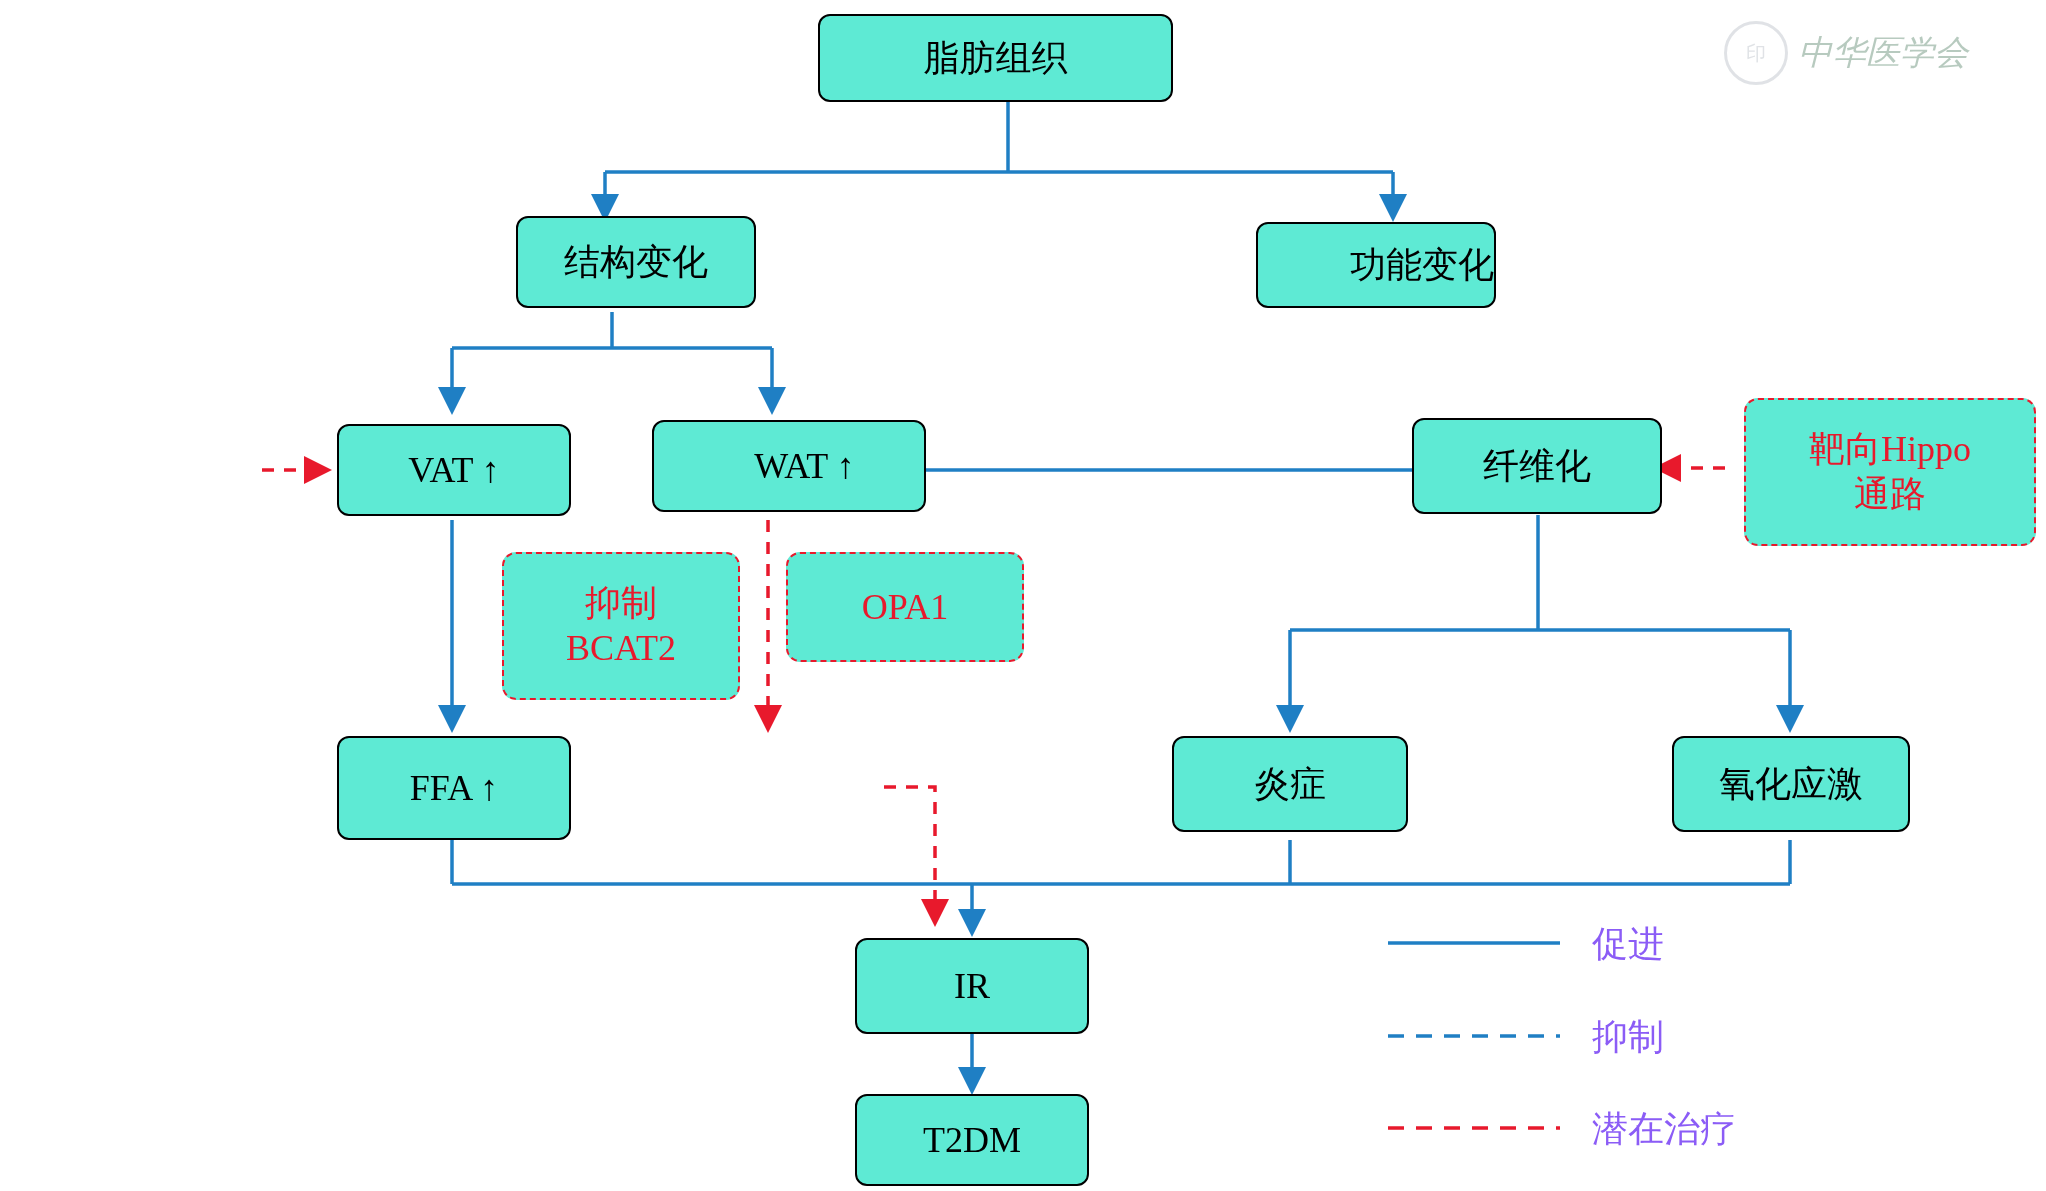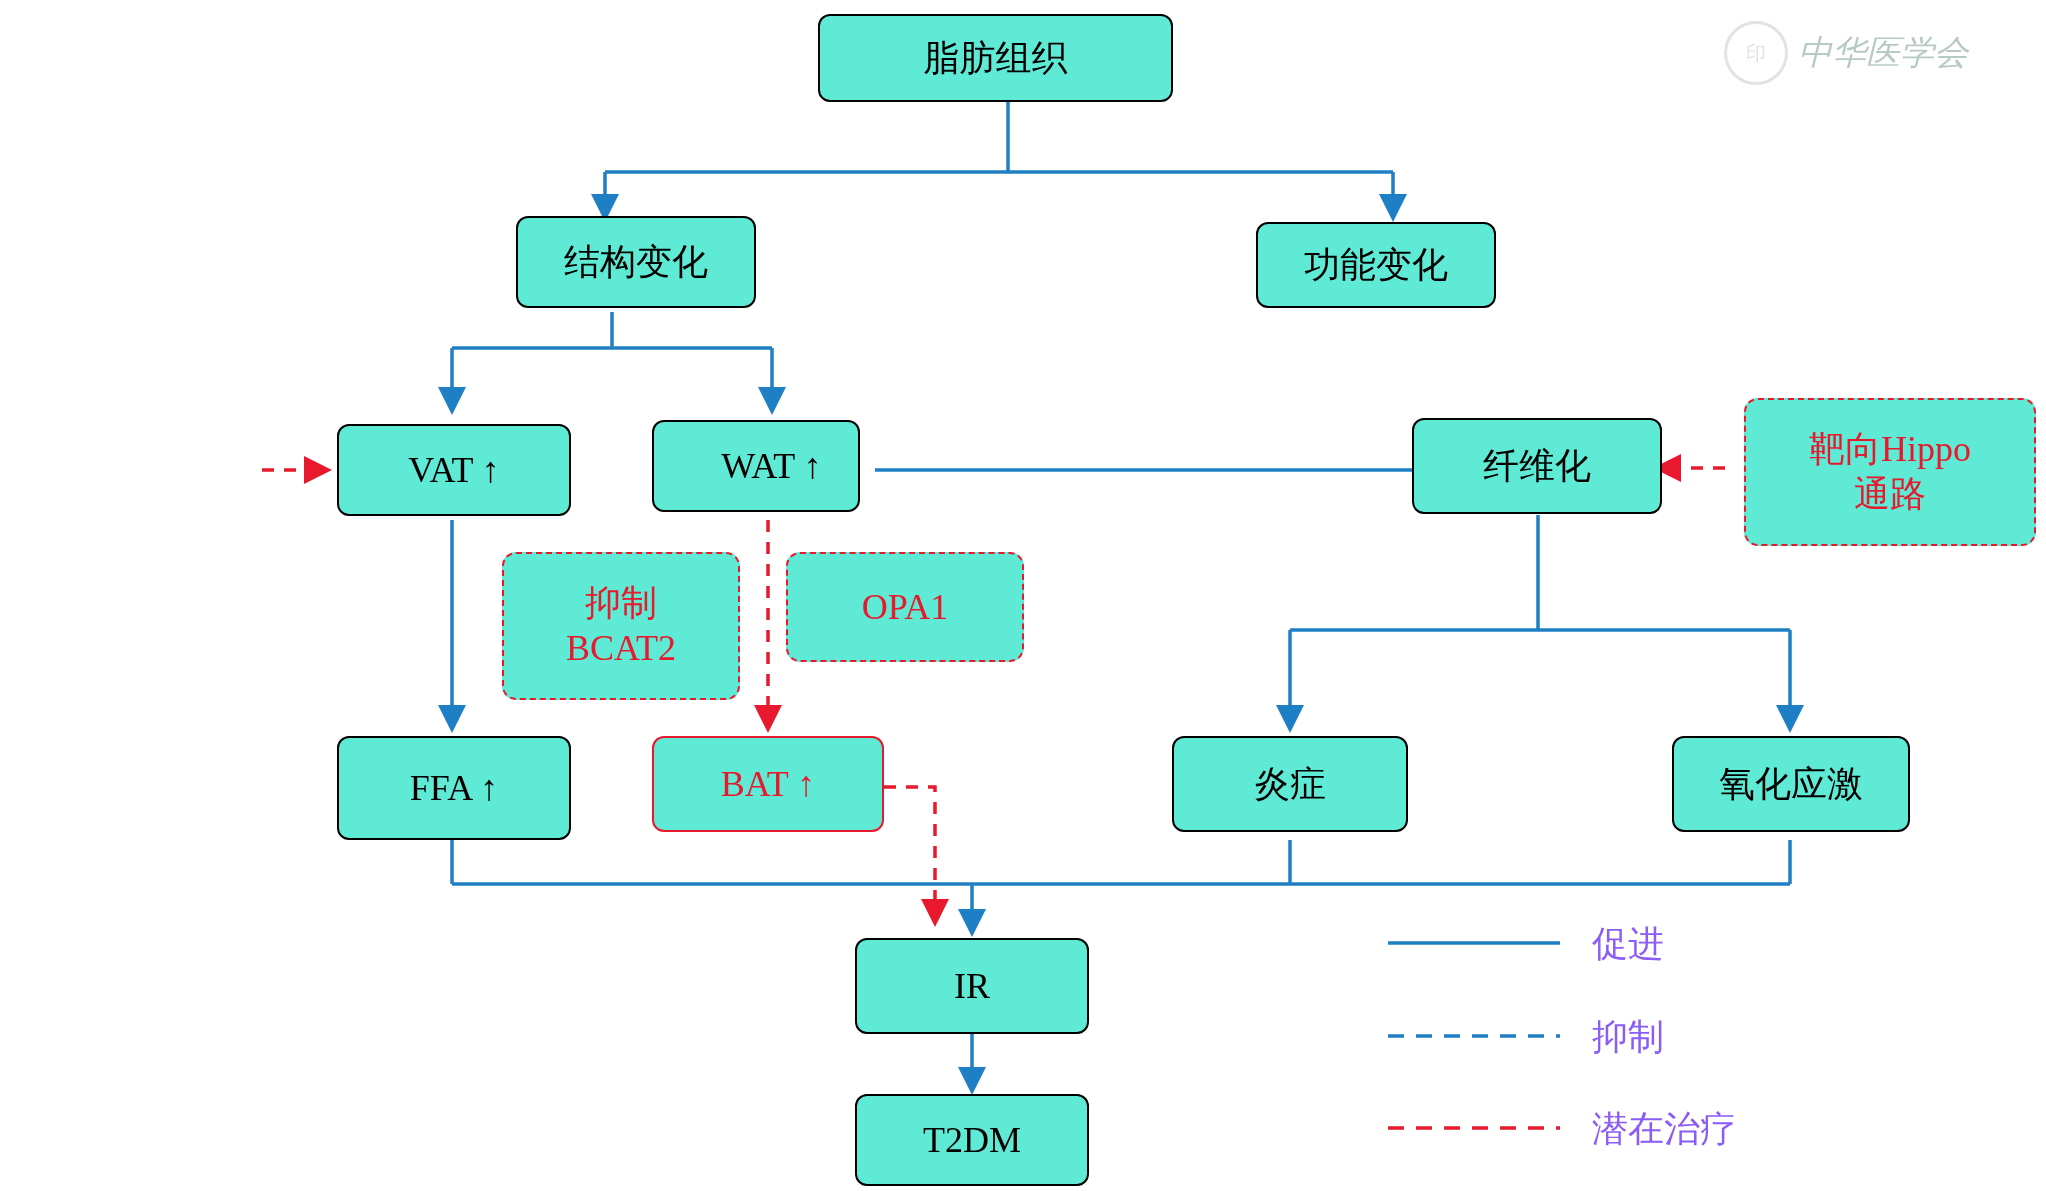--- a/index.html
+++ b/index.html
@@ -149,29 +149,29 @@
   </svg>
 
   <div class="node" style="left:818px; top:14px; width:355px; height:88px;">
     <span>脂肪组织</span>
   </div>
 
   <div class="node" style="left:516px; top:216px; width:240px; height:92px;">
     <span>结构变化</span>
   </div>
 
-  <div class="node" style="left:1256px; top:222px; width:240px; height:86px;">
+  <div class="node" style="left:1256px; top:222px; width:240px; height:86px;justify-content:flex-end;">
     <span>功能变化</span>
   </div>
 
   <div class="node" style="left:337px; top:424px; width:234px; height:92px;">
     <span>VAT ↑</span>
   </div>
 
-  <div class="node" style="left:652px; top:420px; width:208px; height:92px;padding-left:31px;">
+  <div class="node" style="left:652px; top:420px; width:274px; height:92px;padding-left:31px;">
     <span>WAT ↑</span>
   </div>
 
   <div class="node" style="left:1412px; top:418px; width:250px; height:96px;">
     <span>纤维化</span>
   </div>
 
 
   <div class="node red-dashed" style="left:1744px; top:398px; width:292px; height:148px;">
     <span>靶向Hippo
@@ -184,23 +184,20 @@
   </div>
 
   <div class="node red-dashed" style="left:786px; top:552px; width:238px; height:110px;">
     <span>OPA1</span>
   </div>
 
   <div class="node" style="left:337px; top:736px; width:234px; height:104px;">
     <span>FFA ↑</span>
   </div>
 
-  <div class="node red-solid" style="left:652px; top:736px; width:232px; height:96px;">
-    <span>BAT ↑</span>
-  </div>
 
   <div class="node" style="left:1172px; top:736px; width:236px; height:96px;">
     <span>炎症</span>
   </div>
 
   <div class="node" style="left:1672px; top:736px; width:238px; height:96px;">
     <span>氧化应激</span>
   </div>
 
   <div class="node" style="left:855px; top:938px; width:234px; height:96px;">

